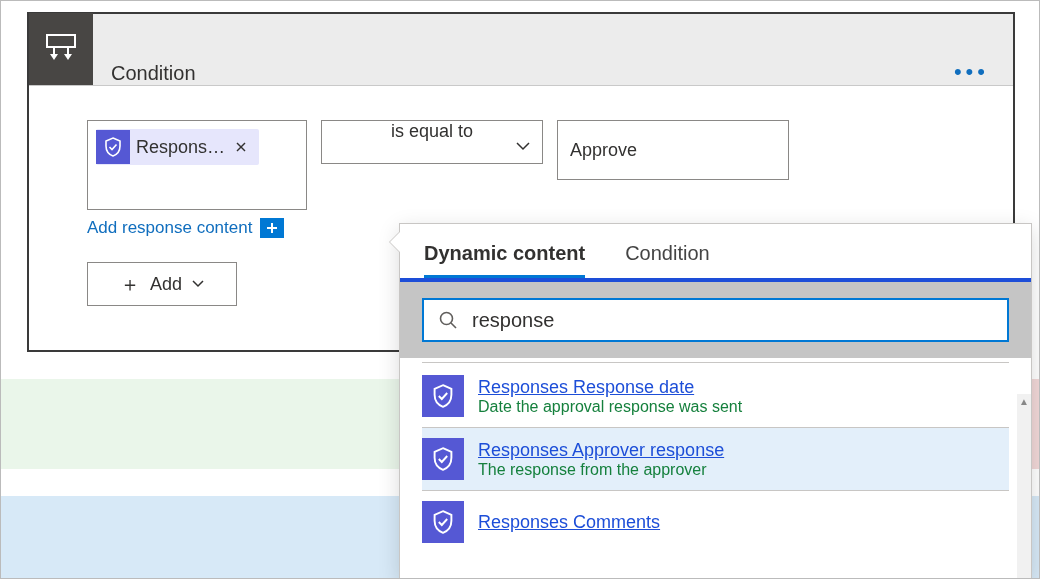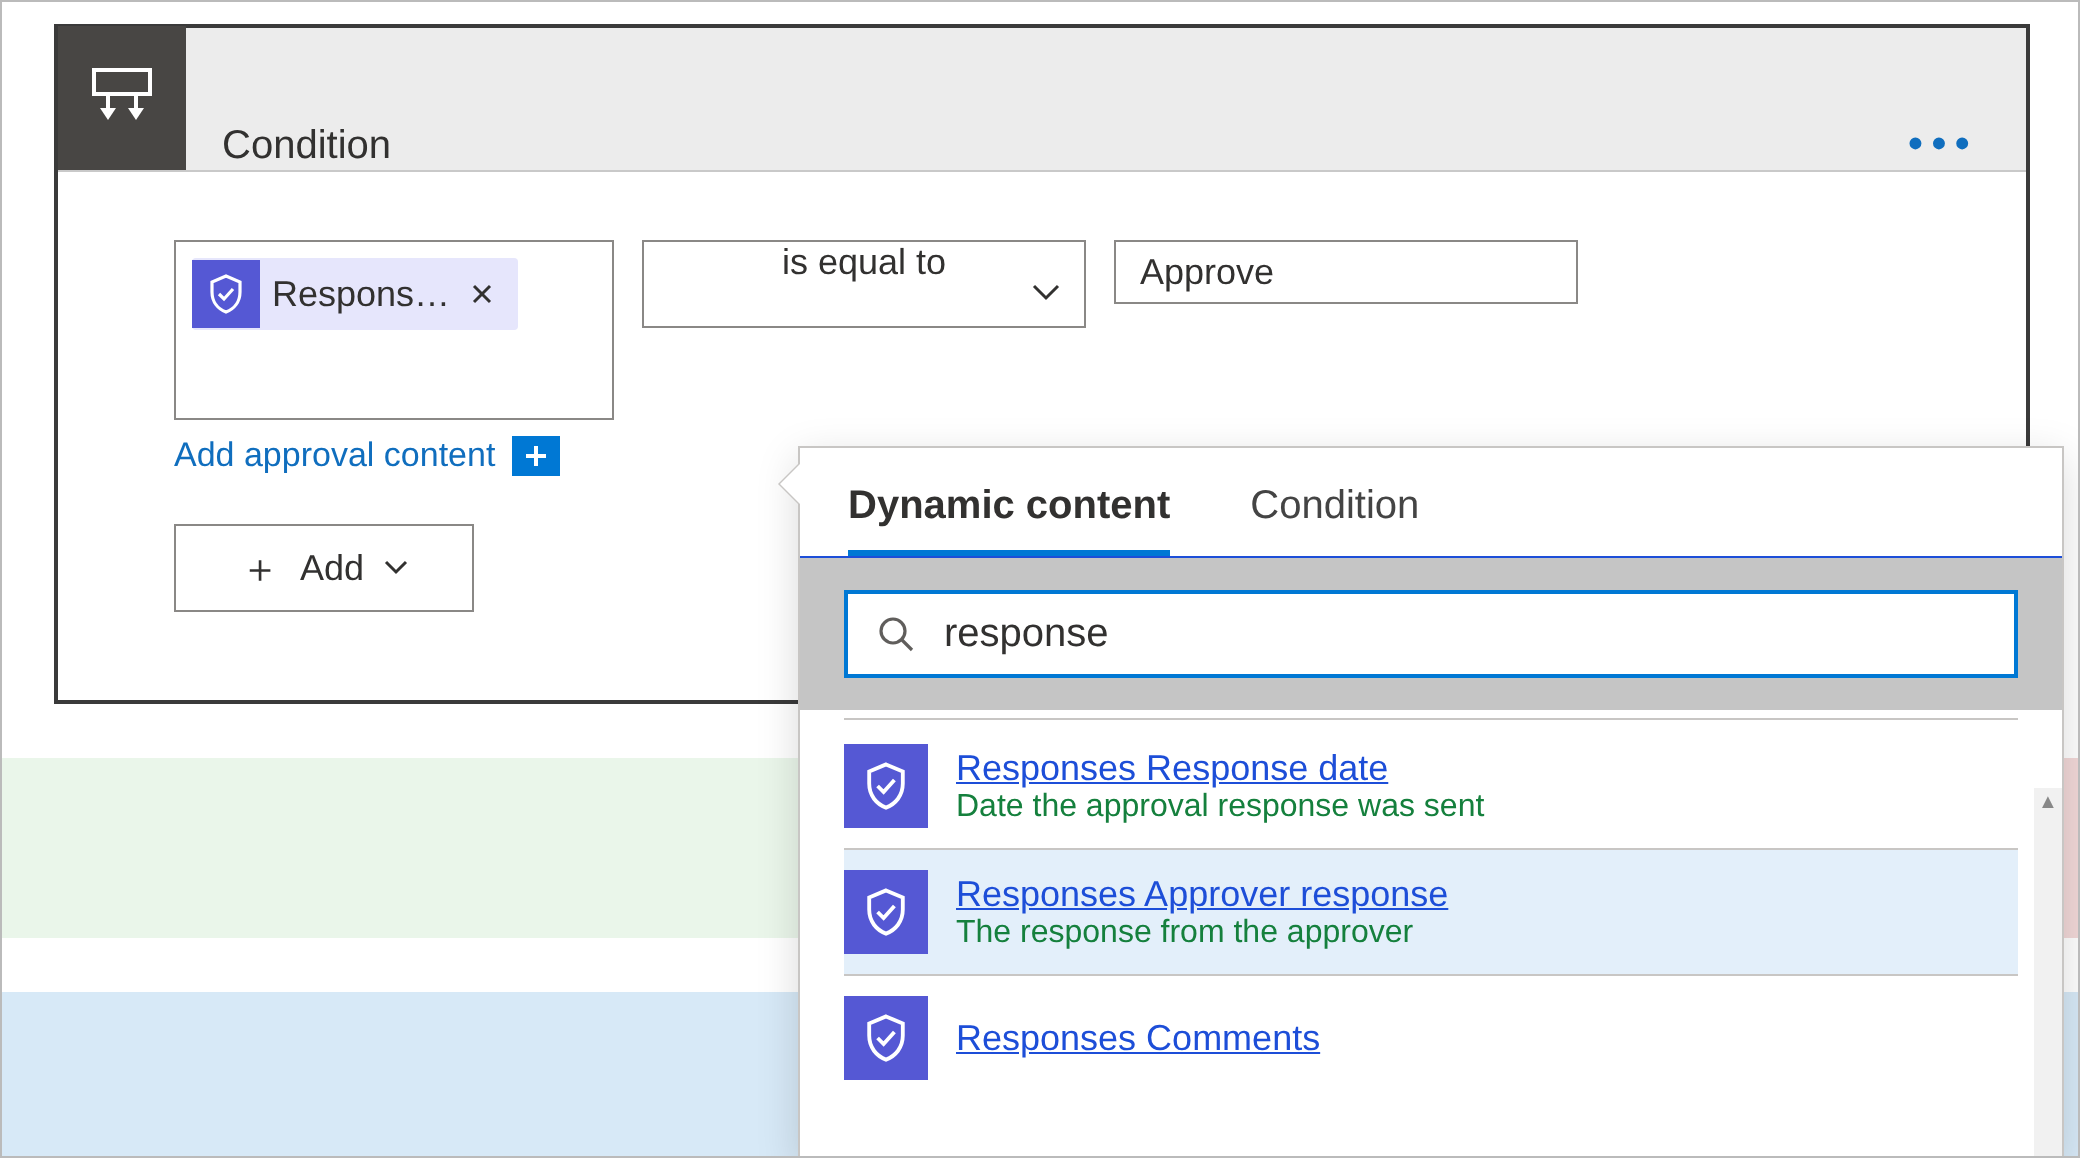--- a/index.html
+++ b/index.html
@@ -102,21 +102,21 @@
     padding: 0 12px;
     font-size: 18px;
     color: #323130;
     flex-direction: column;
   }
   .operator-cell .chev {
     margin-left: auto;
   }
   .right-value {
     width: 232px;
-    height: 32px;
+    height: 60px;
     display: flex;
     align-items: center;
     padding: 0 12px;
     font-size: 18px;
     color: #323130;
   }
   .chip {
     display: inline-flex;
     align-items: center;
     background: #e6e6fc;
@@ -205,21 +205,21 @@
     width: 0; height: 0;
     border-top: 10px solid transparent;
     border-bottom: 10px solid transparent;
     border-right: 10px solid #fff;
     filter: drop-shadow(-1px 0 0 #c8c6c4);
   }
   .popup-tabs {
     display: flex;
     padding: 18px 24px 0 24px;
     gap: 40px;
-    border-bottom: 1px solid #1d4ed8;
+    border-bottom: 4px solid #1d4ed8;
     font-size: 20px;
   }
   .tab {
     padding-bottom: 10px;
     cursor: pointer;
     color: #444;
   }
   .tab.active {
     color: #323130;
     font-weight: 600;
@@ -338,21 +338,21 @@
             <span class="chip-text">Respons…</span>
             <span class="chip-x">
               <svg width="12" height="12" viewBox="0 0 12 12">
                   <line x1="2" y1="2" x2="10" y2="10" stroke="#323130" stroke-width="1.5"></line>
                   <line x1="10" y1="2" x2="2" y2="10" stroke="#323130" stroke-width="1.5"></line>
                 </svg>
             </span>
           </div>
         </div>
         <div class="add-dyn">
-          <span class="add-dyn-link">Add approval content</span>
+          <span class="add-dyn-link">Add response content</span>
           <span class="add-dyn-badge">
             <svg width="12" height="12" viewBox="0 0 12 12">
                 <line x1="6" y1="1" x2="6" y2="11" stroke="#fff" stroke-width="2"></line>
                 <line x1="1" y1="6" x2="11" y2="6" stroke="#fff" stroke-width="2"></line>
               </svg>
           </span>
         </div>
         <button class="add-btn">
           <span class="plus">＋</span>
           <span>Add</span>

